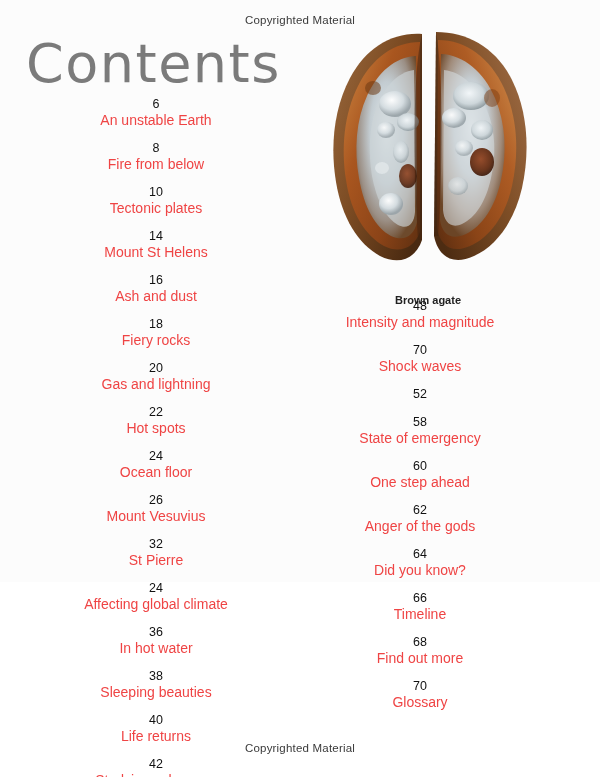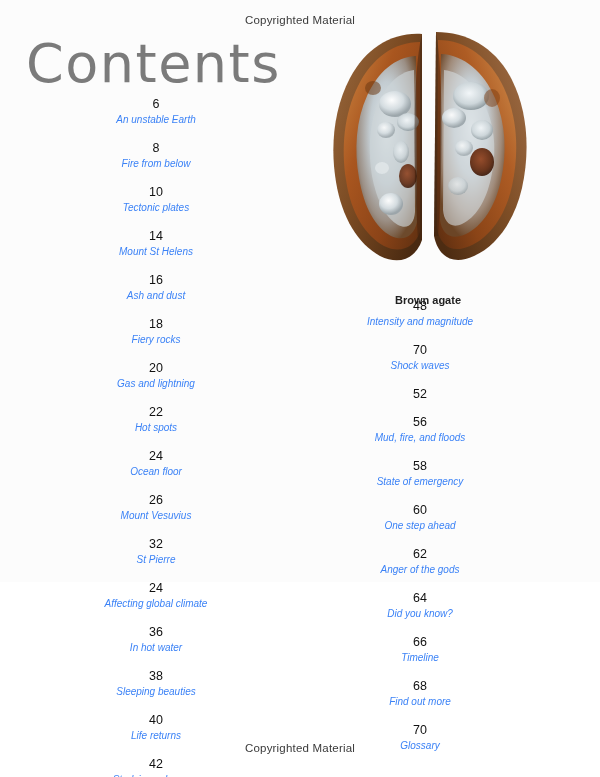--- a/index.html
+++ b/index.html
@@ -95,24 +95,23 @@
   .toc-entry {
     text-align: center;
     margin-bottom: 12px;
   }
   .toc-page {
     font-size: 12.5px;
     color: #111;
     line-height: 16px;
   }
   .toc-label {
-    font-size: 10px;
-    color: #3b82f6;
+    font-size: 14px;
+    color: #ef4444;
     line-height: 16px;
-    font-style: italic;
   }
 </style>
 </head>
 <body>
 
 <div class="page">
 
   <div class="copyright-top">Copyrighted Material</div>
 
   <div class="contents-title">Contents</div>
@@ -279,24 +278,20 @@
       <div class="toc-label">Intensity and magnitude</div>
     </div>
     <div class="toc-entry">
       <div class="toc-page">70</div>
       <div class="toc-label">Shock waves</div>
     </div>
     <div class="toc-entry">
       <div class="toc-page">52</div>
     </div>
     <div class="toc-entry">
-      <div class="toc-page">56</div>
-      <div class="toc-label">Mud, fire, and floods</div>
-    </div>
-    <div class="toc-entry">
       <div class="toc-page">58</div>
       <div class="toc-label">State of emergency</div>
     </div>
     <div class="toc-entry">
       <div class="toc-page">60</div>
       <div class="toc-label">One step ahead</div>
     </div>
     <div class="toc-entry">
       <div class="toc-page">62</div>
       <div class="toc-label">Anger of the gods</div>

